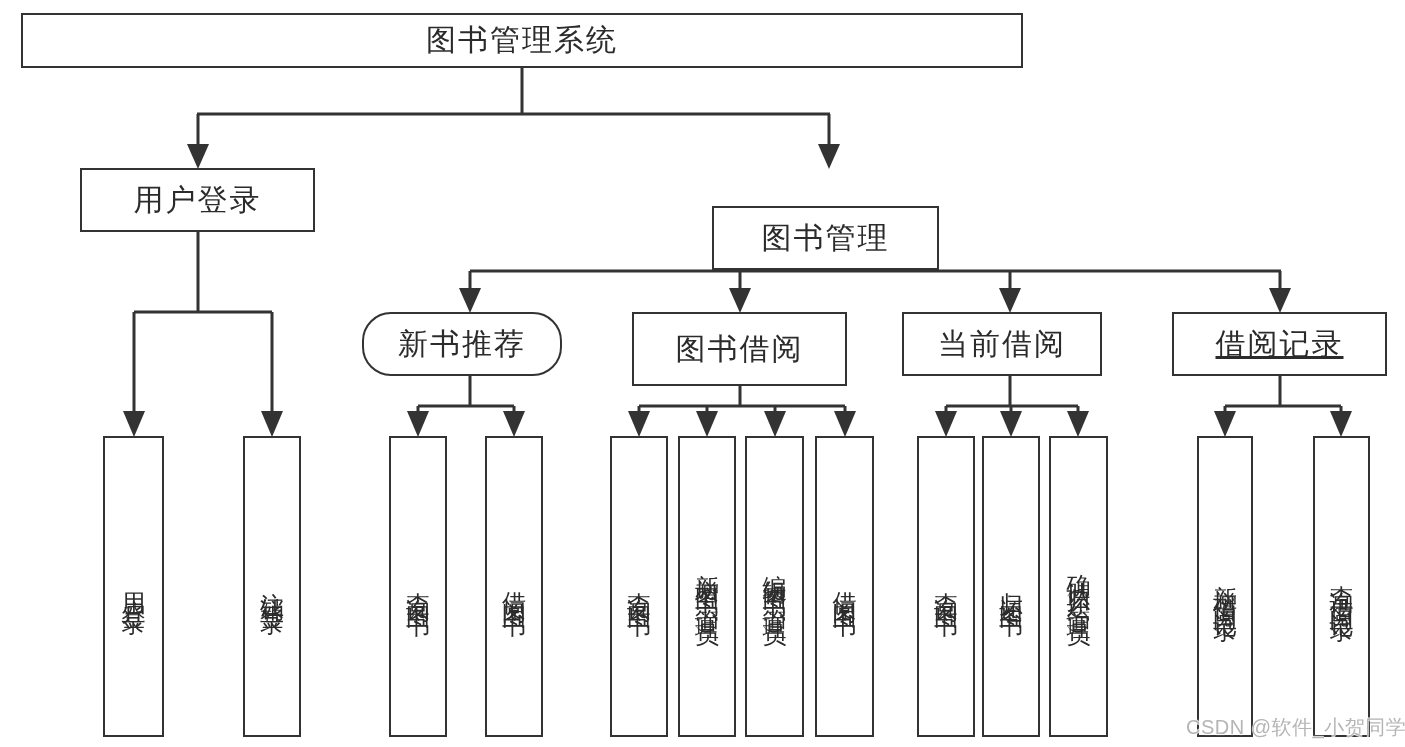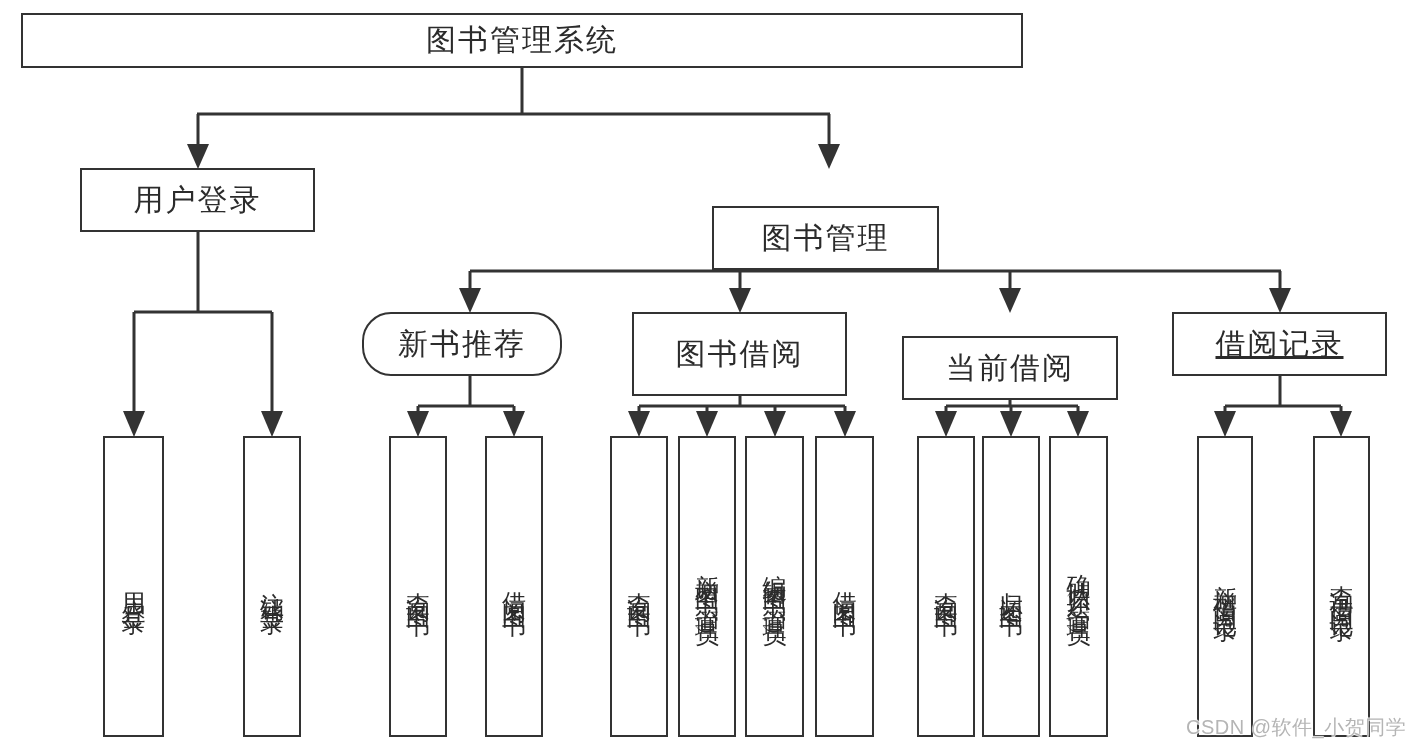--- a/index.html
+++ b/index.html
@@ -55,22 +55,22 @@
       <polygon points="1330,411 1352,411 1341,437"></polygon>
     </g>
   </svg>
 
   <div class="node hbox" style="left:21px;top:13px;width:1002px;height:55px;">图书管理系统</div>
 
   <div class="node hbox" style="left:80px;top:168px;width:235px;height:64px;">用户登录</div>
   <div class="node hbox" style="left:712px;top:168px;width:227px;height:64px;margin-top:38px;">图书管理</div>
 
   <div class="node hbox" style="left:362px;top:312px;width:200px;height:64px;border-radius:29px;">新书推荐</div>
-  <div class="node hbox" style="left:632px;top:312px;width:215px;height:84px;">图书借阅</div>
-  <div class="node hbox" style="left:902px;top:312px;width:216px;height:64px;margin-top:24px;">当前借阅</div>
+  <div class="node hbox" style="left:632px;top:312px;width:215px;height:74px;">图书借阅</div>
+  <div class="node hbox" style="left:902px;top:312px;width:200px;height:64px;">当前借阅</div>
   <div class="node hbox" style="left:1172px;top:312px;width:215px;height:64px;text-decoration:underline;">借阅记录</div>
 
   <div class="node vbox" style="left:103px;width:61px;">
     <span>用户登录</span>
     </div>
   <div class="node vbox" style="left:243px;width:58px;">
     <span>注销登录</span>
     </div>
 
   <div class="node vbox" style="left:389px;width:58px;">

